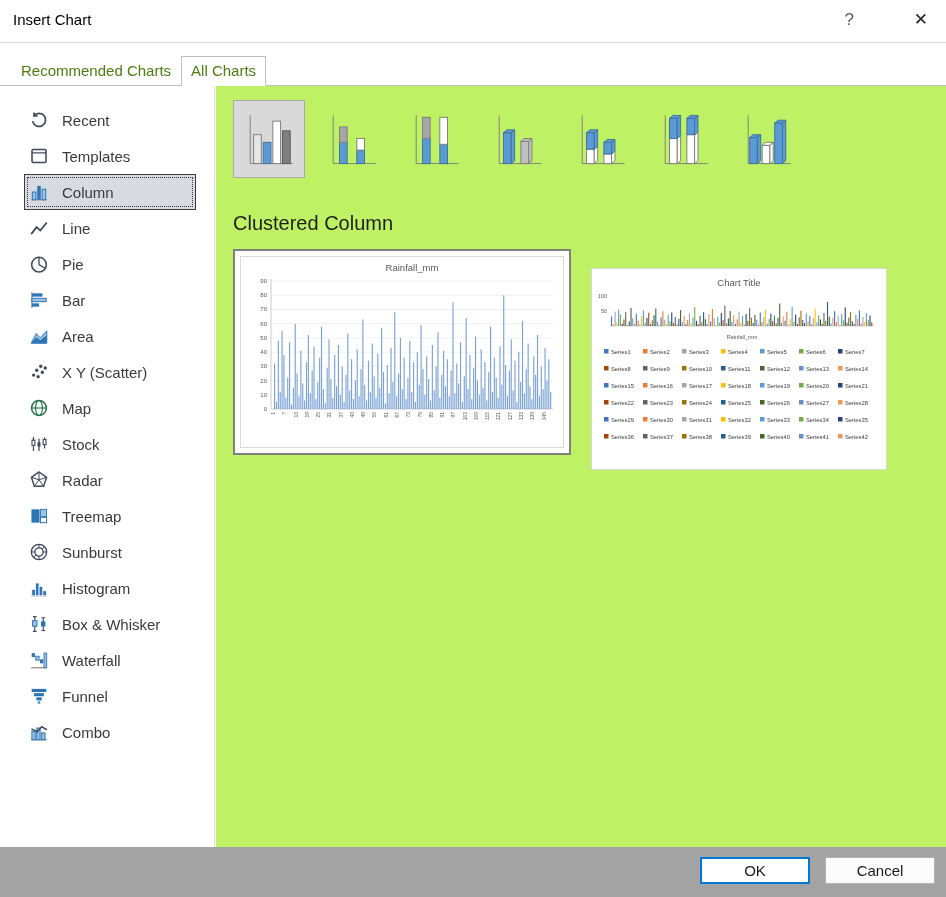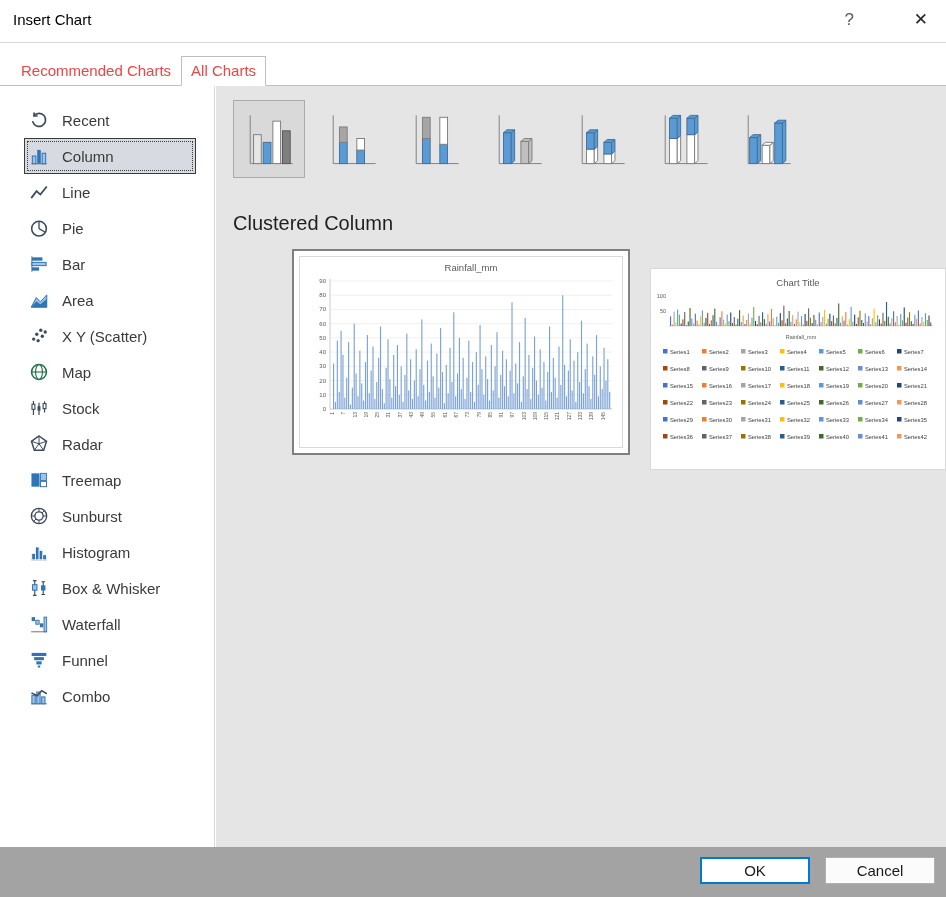--- a/index.html
+++ b/index.html
@@ -5,37 +5,37 @@
   *{margin:0;padding:0;box-sizing:border-box;}
   html,body{width:946px;height:897px;}
   body{font-family:"Liberation Sans",sans-serif;background:#fff;color:#262626;position:relative;overflow:hidden;}
 
   .titlebar{position:absolute;top:0;left:0;right:0;height:43px;border-bottom:1px solid #d9d9d9;background:#fff;}
   .title{position:absolute;left:13px;top:11px;font-size:15px;color:#000000;}
   .help-btn{position:absolute;right:92px;top:10px;font-size:17px;color:#595959;cursor:pointer;}
   .close-btn{position:absolute;right:18px;top:9px;font-size:17px;color:#262626;cursor:pointer;}
 
   .tabbar{position:absolute;top:56px;left:0;right:0;height:30px;border-bottom:1px solid #bfbfbf;padding-left:11px;display:flex;align-items:flex-end;}
-  .tab{font-size:15px;padding:5px 9px 6px;margin-bottom:-1px;cursor:pointer;color:#ef4444;border:1px solid transparent;}
+  .tab{font-size:15px;padding:5px 9px 6px;margin-bottom:-1px;cursor:pointer;color:#4d7c0f;border:1px solid transparent;}
   .tab.active{background:#fff;border:1px solid #bfbfbf;border-bottom:1px solid #fff;}
 
   .content{position:absolute;top:86px;left:0;right:0;bottom:50px;text-decoration:underline;}
   .sidebar{position:absolute;top:0;left:0;bottom:0;width:215px;border-right:1px solid #d9d9d9;padding-top:16px;background:#fff;}
   .sb-item{display:flex;align-items:center;height:36px;margin:0 18px 0 24px;padding-left:4px;font-size:15px;color:#3a3a3a;cursor:pointer;border:1px solid transparent;}
   .sb-item .sb-icon{width:20px;height:20px;margin-right:13px;display:inline-flex;flex:none;}
   .sb-item.selected{background:#d7dae0;border:1px solid #3c3c3c;outline:1px dotted #3c3c3c;outline-offset:-4px;}
 
-  .main{position:absolute;left:216px;top:0;right:0;bottom:0;padding:14px 0 0 17px;background:#e5e5e5;}
+  .main{position:absolute;left:216px;top:0;right:0;bottom:0;padding:14px 0 0 17px;background:#bef264;}
   .subtype-row{display:flex;gap:11px;align-items:center;}
   .thumb{width:72px;height:78px;display:flex;align-items:center;justify-content:center;border:1px solid transparent;cursor:pointer;background:transparent;}
   .thumb.selected{background:#d9d9d9;border-color:#ababab;}
 
   .heading{font-size:20px;font-weight:400;color:#1f1f1f;margin:34px 0 14px 0;}
 
-  .previews{display:flex;gap:20px;align-items:flex-start;justify-content:flex-end;}
+  .previews{display:flex;gap:20px;align-items:flex-start;}
   .preview{cursor:pointer;background:#fff;}
   .preview.selected{border:2px solid #808080;padding:5px;}
   .preview.selected .chart-frame{border:1px solid #d9d9d9;}
   .preview.plain{border:1px solid #d9d9d9;margin-top:19px;}
   .chart-frame svg,.chart-frame2 svg{display:block;background:#fff;}
 
   .footer{position:absolute;bottom:0;left:0;right:0;height:50px;background:#a3a3a3;}
   .btn{position:absolute;bottom:13px;width:110px;height:27px;font-size:15px;font-family:"Liberation Sans",sans-serif;background:#fff;cursor:pointer;color:#1a1a1a;}
   .btn.ok{right:136px;border:2px solid #0078d7;}
   .btn.cancel{right:11px;border:1px solid #b0b0b0;background:#fbfbfb;}
@@ -65,20 +65,29 @@
 <div class="content">
   <div class="sidebar">
       <div class="sb-item">
         <span class="sb-icon">
           <svg viewBox="0 0 18 18" width="20" height="20">
             <path d="M3.4 10.6A5.9 5.9 0 1 0 4.6 5" fill="none" stroke="#3e4a5c" stroke-width="1.5" stroke-linecap="round"></path>
             <path d="M4.6 2.2V5.4H7.8" fill="none" stroke="#3e4a5c" stroke-width="1.5"></path>
           </svg>
         </span>
         <span>Recent</span>
+      </div>
+      <div class="sb-item">
+        <span class="sb-icon">
+          <svg viewBox="0 0 18 18" width="20" height="20">
+            <rect x="2.7" y="3.2" width="12.6" height="11.6" rx="1" fill="none" stroke="#3e4a5c" stroke-width="1.4"></rect>
+            <path d="M2.7 6.2h12.6" stroke="#3e4a5c" stroke-width="1.1"></path>
+          </svg>
+        </span>
+        <span>Templates</span>
       </div>
       <div class="sb-item selected">
         <span class="sb-icon">
           <svg viewBox="0 0 18 18" width="20" height="20">
             <path d="M2 16h14" stroke="#808080" stroke-width="1"></path>
             <rect x="3" y="9" width="3.2" height="7" fill="#9dc3e6" stroke="#2e75b6" stroke-width="0.9"></rect>
             <rect x="7.4" y="3.5" width="3.2" height="12.5" fill="#2e75b6"></rect>
             <rect x="11.8" y="6.5" width="3.2" height="9.5" fill="#9dc3e6" stroke="#2e75b6" stroke-width="0.9"></rect>
           </svg>
         </span>

